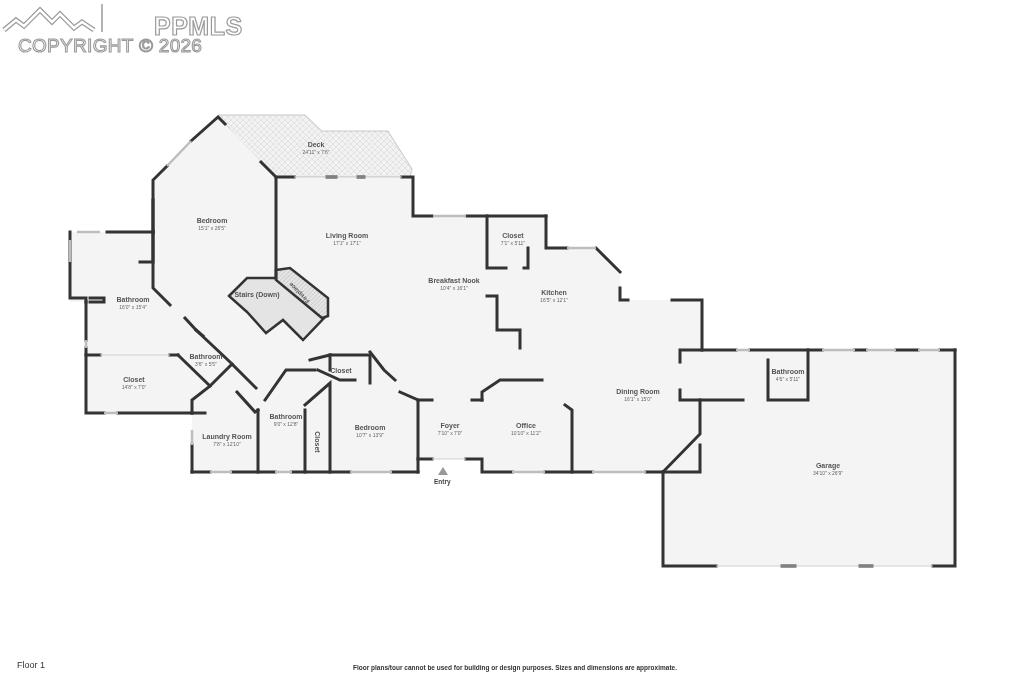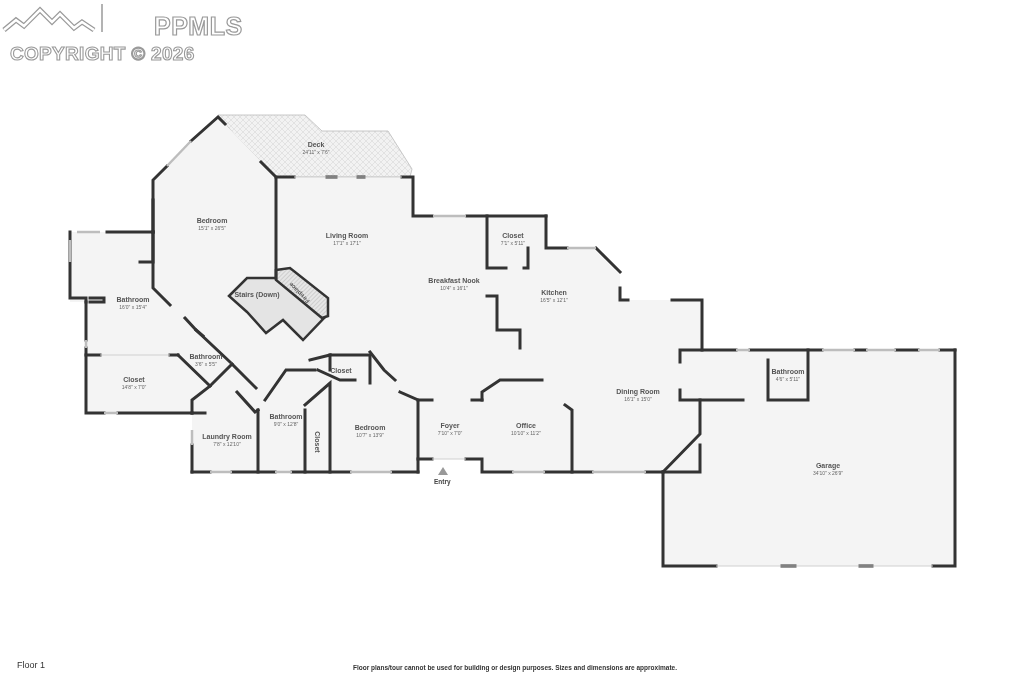--- a/index.html
+++ b/index.html
@@ -1,20 +1,20 @@
 <!DOCTYPE html>
 <html><head>
 <meta charset="utf-8">
 <style>
   html,body{margin:0;padding:0;background:#ffffff;}
   body{width:1024px;height:682px;position:relative;overflow:hidden;font-family:"Liberation Sans",sans-serif;}
   #plan{position:absolute;left:0;top:0;}
   .logo{position:absolute;left:2px;top:2px;width:210px;height:56px;}
   .logo-brand{position:absolute;left:104px;top:10px;font-size:25px;font-weight:bold;color:#fff;-webkit-text-stroke:1.2px #9a9a9a;letter-spacing:0.5px;margin-left:48px;}
-  .logo-copy{position:absolute;left:8px;top:33px;font-size:19px;font-weight:bold;color:#fff;-webkit-text-stroke:1.1px #9a9a9a;letter-spacing:0.3px;white-space:nowrap;margin-top:8px;}
+  .logo-copy{position:absolute;left:16px;top:33px;font-size:19px;font-weight:normal;color:#fff;-webkit-text-stroke:1.1px #9a9a9a;letter-spacing:0.3px;white-space:nowrap;}
   .lbl{position:absolute;text-align:center;transform:translate(-50%,-50%);white-space:nowrap;color:#555;}
   .lbl .n{font-size:7px;font-weight:bold;display:block;line-height:9px;}
   .lbl .d{font-size:5px;display:block;line-height:6px;color:#666;}
   .floor{position:absolute;left:17px;top:660px;font-size:9px;color:#333;}
   .disc{position:absolute;left:353px;top:664px;font-size:6.5px;color:#333;font-weight:bold;}
   .entry{position:absolute;left:434px;top:478px;font-size:6.5px;color:#444;font-weight:bold;}
 </style>
 </head>
 <body>
 

